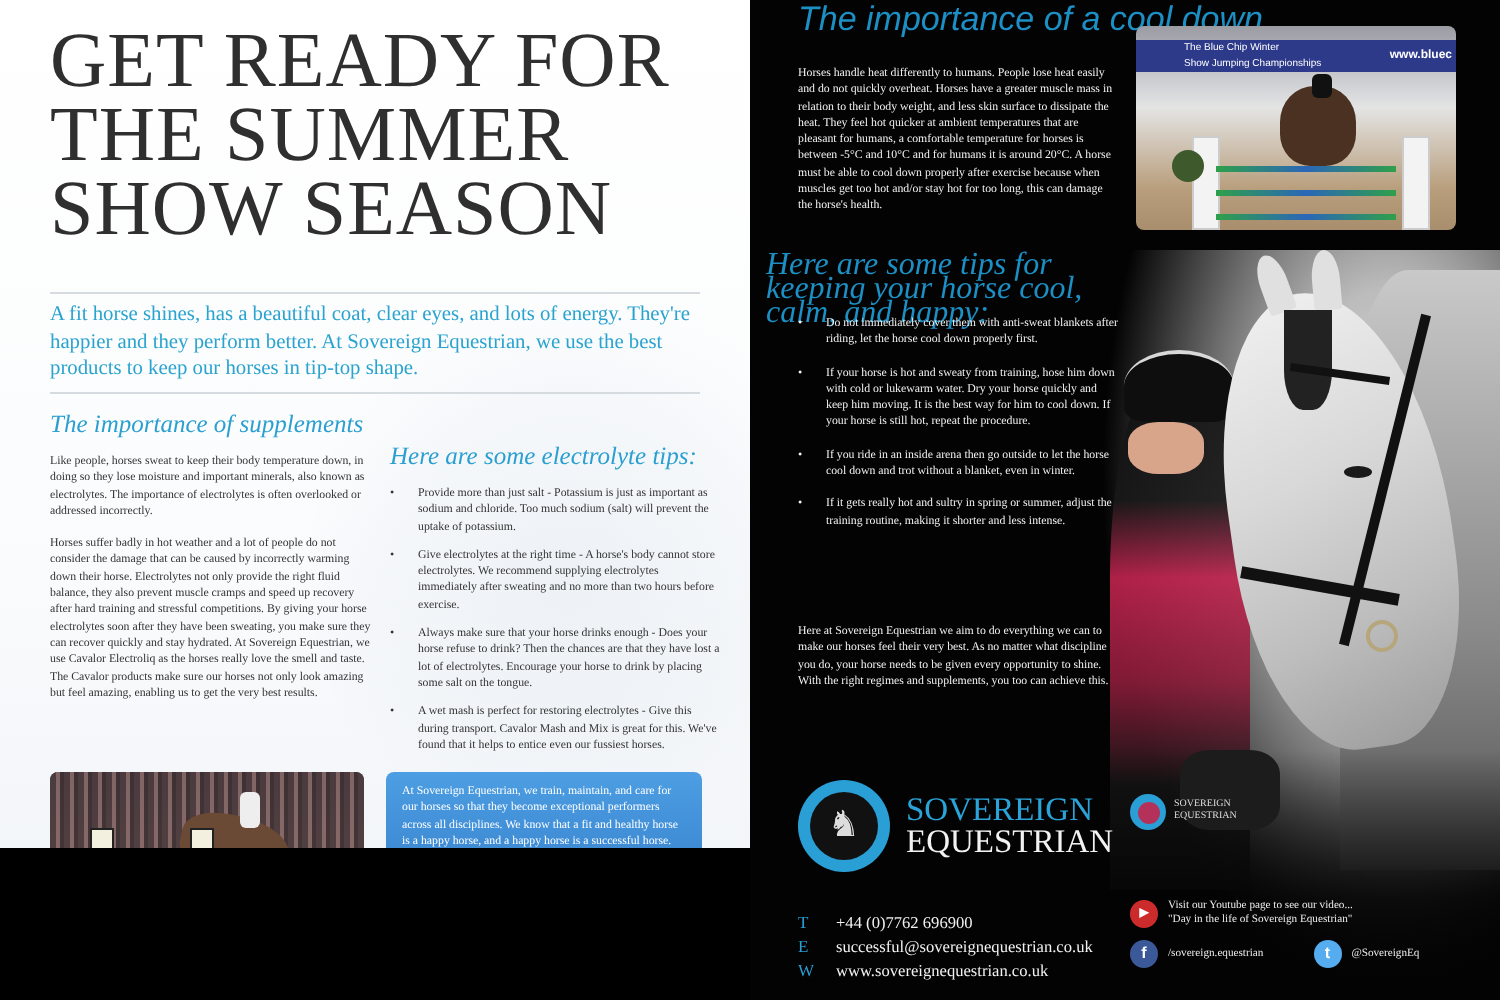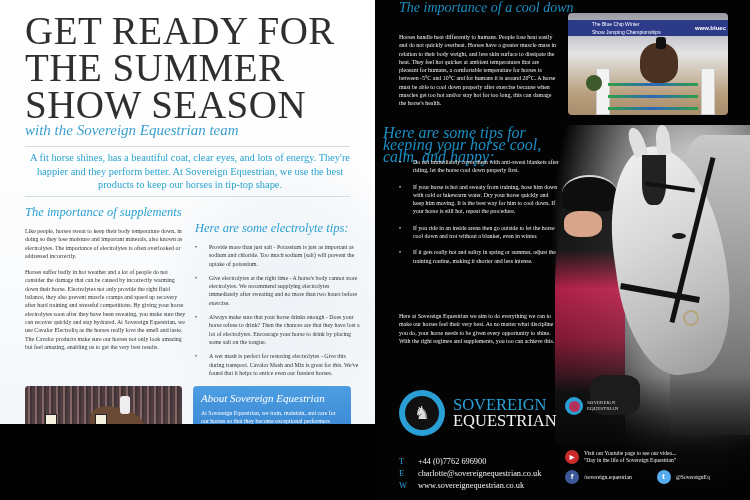--- a/index.html
+++ b/index.html
@@ -28,21 +28,20 @@
     position: absolute; left: 25px; top: 122px;
     font-family: "Liberation Serif", serif; font-style: italic;
     font-size: 15px; color: #3a9fd0;
   }
   .divider { position: absolute; left: 25px; width: 325px; height: 1px; background: #d6dbe0; }
   .d1 { top: 146px; } .d2 { top: 196px; }
   .intro {
     position: absolute; left: 25px; top: 151px; width: 330px;
     font-family: "Liberation Serif", serif; font-size: 10.4px; line-height: 13.5px;
     color: #2aa3cf;
-    text-align: center;
   }
   .section-h {
     font-family: "Liberation Serif", serif; font-style: italic;
     font-size: 12.5px; color: #2a9fd0; margin-bottom: 7px;
   }
   .col1 { position: absolute; left: 25px; top: 205px; width: 162px; }
   .col2 { position: absolute; left: 195px; top: 205px; width: 165px; margin-top: 16px; }
   .body-text {
     font-family: "Liberation Serif", serif; font-size: 5.9px; line-height: 8.3px; color: #333;
   }
@@ -80,21 +79,21 @@
   }
   .about-box .about-h {
     font-family: "Liberation Serif", serif; font-style: italic; font-size: 11px; margin-bottom: 5px;
   }
   .about-box .about-t { font-family: "Liberation Serif", serif; font-size: 5.9px; line-height: 8.3px; }
 
   
   .page-right { position: relative; width: 375px; height: 500px; background: #030303; overflow: hidden; }
   .rp-h1 {
     position: absolute; left: 24px; top: 0;
-    font-family: Liberation Serif, serif; font-style: italic; font-size: 14px; color: #1c8fc4;
+    font-family: Liberation Sans, sans-serif; font-style: italic; font-size: 17px; color: #1c8fc4;
   }
   .rp-text {
     position: absolute; left: 24px; top: 33px; width: 160px;
     font-family: "Liberation Serif", serif; font-size: 5.9px; line-height: 8.3px; color: #f2f2f2;
   }
   .rp-h2 {
     position: absolute; left: 8px; top: 127px; width: 170px;
     font-family: Liberation Serif, serif; font-style: italic; font-size: 16px; line-height: 12px; color: #1c8fc4;
   }
   .rp-tips { position: absolute; left: 24px; top: 158px; width: 160px; list-style: none; }
@@ -187,21 +186,20 @@
 <div class="spread">
 
   <div class="page-left">
     <div class="watermark"></div>
 
     <h1 class="title">
       <div>GET READY FOR</div>
       <div>THE SUMMER</div>
       <div>SHOW SEASON</div>
     </h1>
-    <div class="subtitle">with the Sovereign Equestrian team</div>
     <div class="divider d1"></div>
     <div class="intro">A fit horse shines, has a beautiful coat, clear eyes, and lots of energy. They're happier and they perform better. At Sovereign Equestrian, we use the best products to keep our horses in tip-top shape.</div>
     <div class="divider d2"></div>
 
     <div class="col1">
       <div class="section-h">The importance of supplements</div>
       <div class="body-text">
         <p>Like people, horses sweat to keep their body temperature down, in doing so they lose moisture and important minerals, also known as electrolytes. The importance of electrolytes is often overlooked or addressed incorrectly.</p>
         <p>Horses suffer badly in hot weather and a lot of people do not consider the damage that can be caused by incorrectly warming down their horse. Electrolytes not only provide the right fluid balance, they also prevent muscle cramps and speed up recovery after hard training and stressful competitions. By giving your horse electrolytes soon after they have been sweating, you make sure they can recover quickly and stay hydrated. At Sovereign Equestrian, we use Cavalor Electroliq as the horses really love the smell and taste. The Cavalor products make sure our horses not only look amazing but feel amazing, enabling us to get the very best results.</p>
       </div>
@@ -225,21 +223,20 @@
       <div class="lamp1"></div>
       <div class="lamp2"></div>
       <div class="post1"></div>
       <div class="post2"></div>
       <div class="rail"></div>
       <div class="tree1"></div>
       <div class="tree2"></div>
     </div>
 
     <div class="about-box">
-      <div class="about-h">About Sovereign Equestrian</div>
       <div class="about-t">At Sovereign Equestrian, we train, maintain, and care for our horses so that they become exceptional performers across all disciplines. We know that a fit and healthy horse is a happy horse, and a happy horse is a successful horse. We want to share some of our techniques with you because, with the right combination of regimes and supplements, your horse can reach its true potential.</div>
     </div>
   </div>
 
   <div class="page-right">
     <div class="horse-photo">
       <div class="neck"></div>
       <div class="girl"></div>
       <div class="helmet"></div>
       <div class="face"></div>
@@ -304,21 +301,21 @@
       </div>
     </div>
 
     <div class="contact">
       <div class="row">
         <span class="k">T</span>
         <span class="v">+44 (0)7762 696900</span>
       </div>
       <div class="row">
         <span class="k">E</span>
-        <span class="v">charlotte@sovereignequestrian.co.uk</span>
+        <span class="v">successful@sovereignequestrian.co.uk</span>
       </div>
       <div class="row">
         <span class="k">W</span>
         <span class="v">www.sovereignequestrian.co.uk</span>
       </div>
     </div>
 
     <div class="social">
       <div class="row">
         <span class="ic yt">▶</span>

